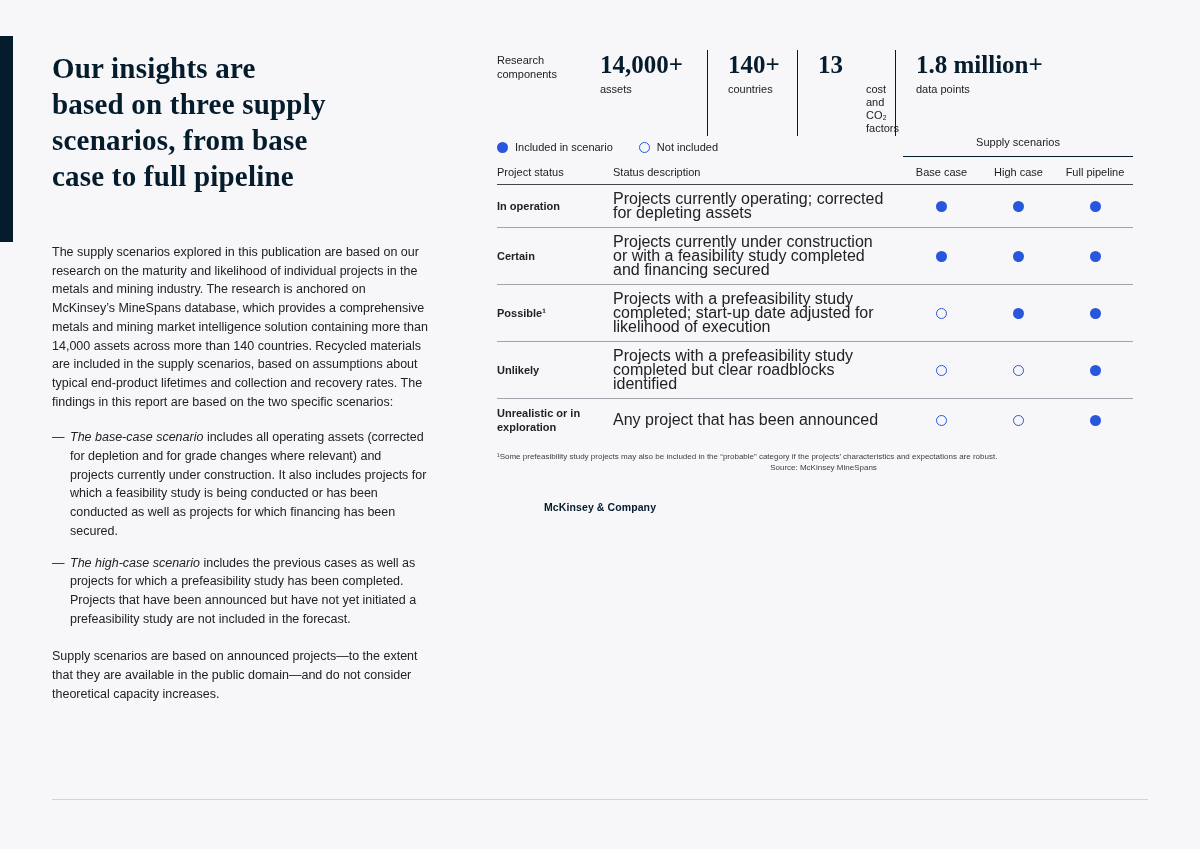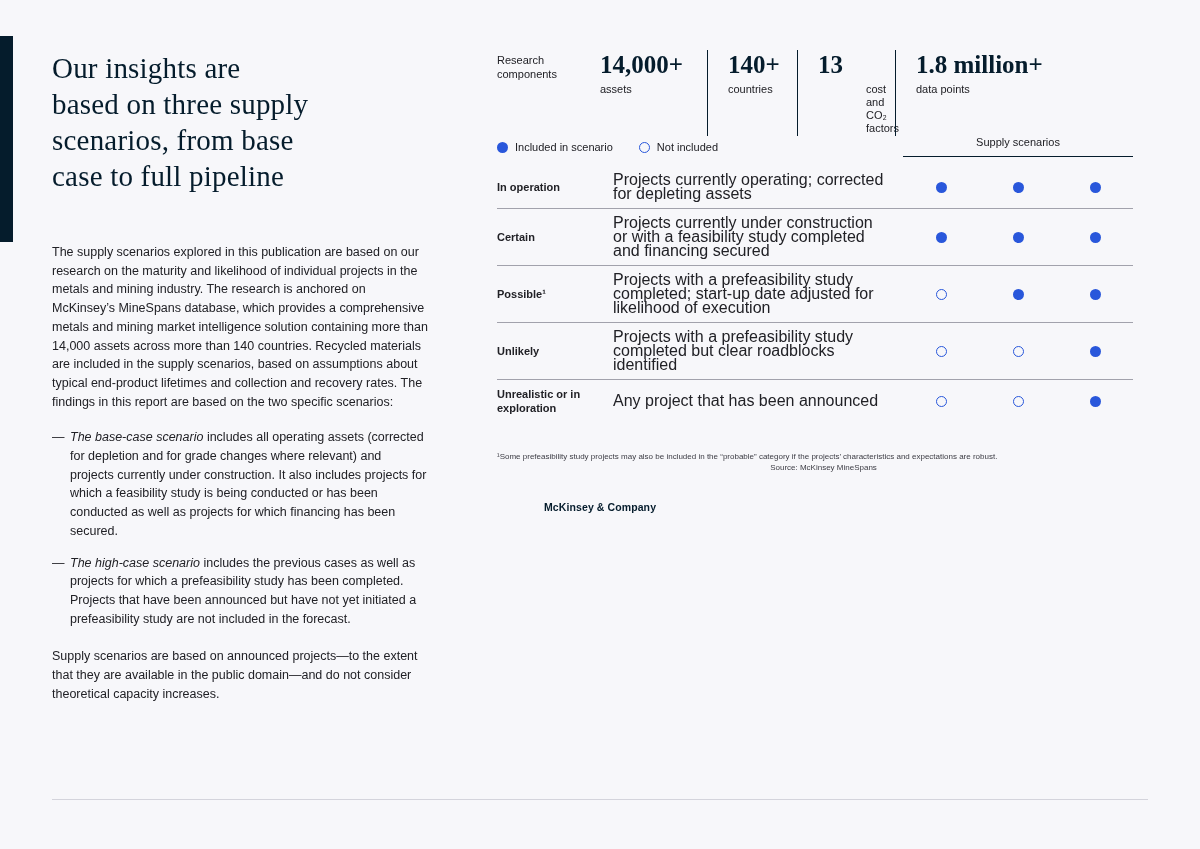--- a/index.html
+++ b/index.html
@@ -19,21 +19,21 @@
     overflow:hidden;
     color:#212126;
   }
   .accent-bar{
     position:absolute;left:0;top:36px;width:13px;height:206px;
     background:var(--heading,#051c2c);
   }
   .page-title{
     position:absolute;left:52px;top:50px;width:380px;
     font-family:"Liberation Serif","DejaVu Serif",serif;
-    font-weight:400;font-size:29px;line-height:36px;
+    font-weight:700;font-size:29px;line-height:36px;
     color:var(--heading,#051c2c);
     letter-spacing:.2px;
   }
   .page-title span{display:block;}
   .body-text{
     position:absolute;left:52px;top:243px;width:376px;
     font-size:12.5px;line-height:18.7px;color:#212126;
   }
   .body-text p.intro{margin-bottom:17px;}
   .bullet{display:flex;margin-bottom:13px;}
@@ -181,20 +181,27 @@
       <span class="dot dot-filled"></span>
       <span>Included in scenario</span>
       <span class="gap"></span>
       <span class="dot dot-open"></span>
       <span>Not included</span>
     </div>
 
     <div class="group-header">Supply scenarios</div>
 
     <div class="scenario-table">
+      <div class="thead">
+        <div>Project status</div>
+        <div>Status description</div>
+        <div class="c-dot">Base case</div>
+        <div class="c-dot">High case</div>
+        <div class="c-dot">Full pipeline</div>
+      </div>
 
       <div class="trow">
         <div class="c-status">In operation</div>
         <div class="c-desc">Projects currently operating; corrected for depleting assets</div>
         <div class="c-dot">
             <span class="dot dot-filled"></span>
           </div>
         <div class="c-dot">
             <span class="dot dot-filled"></span>
           </div>

